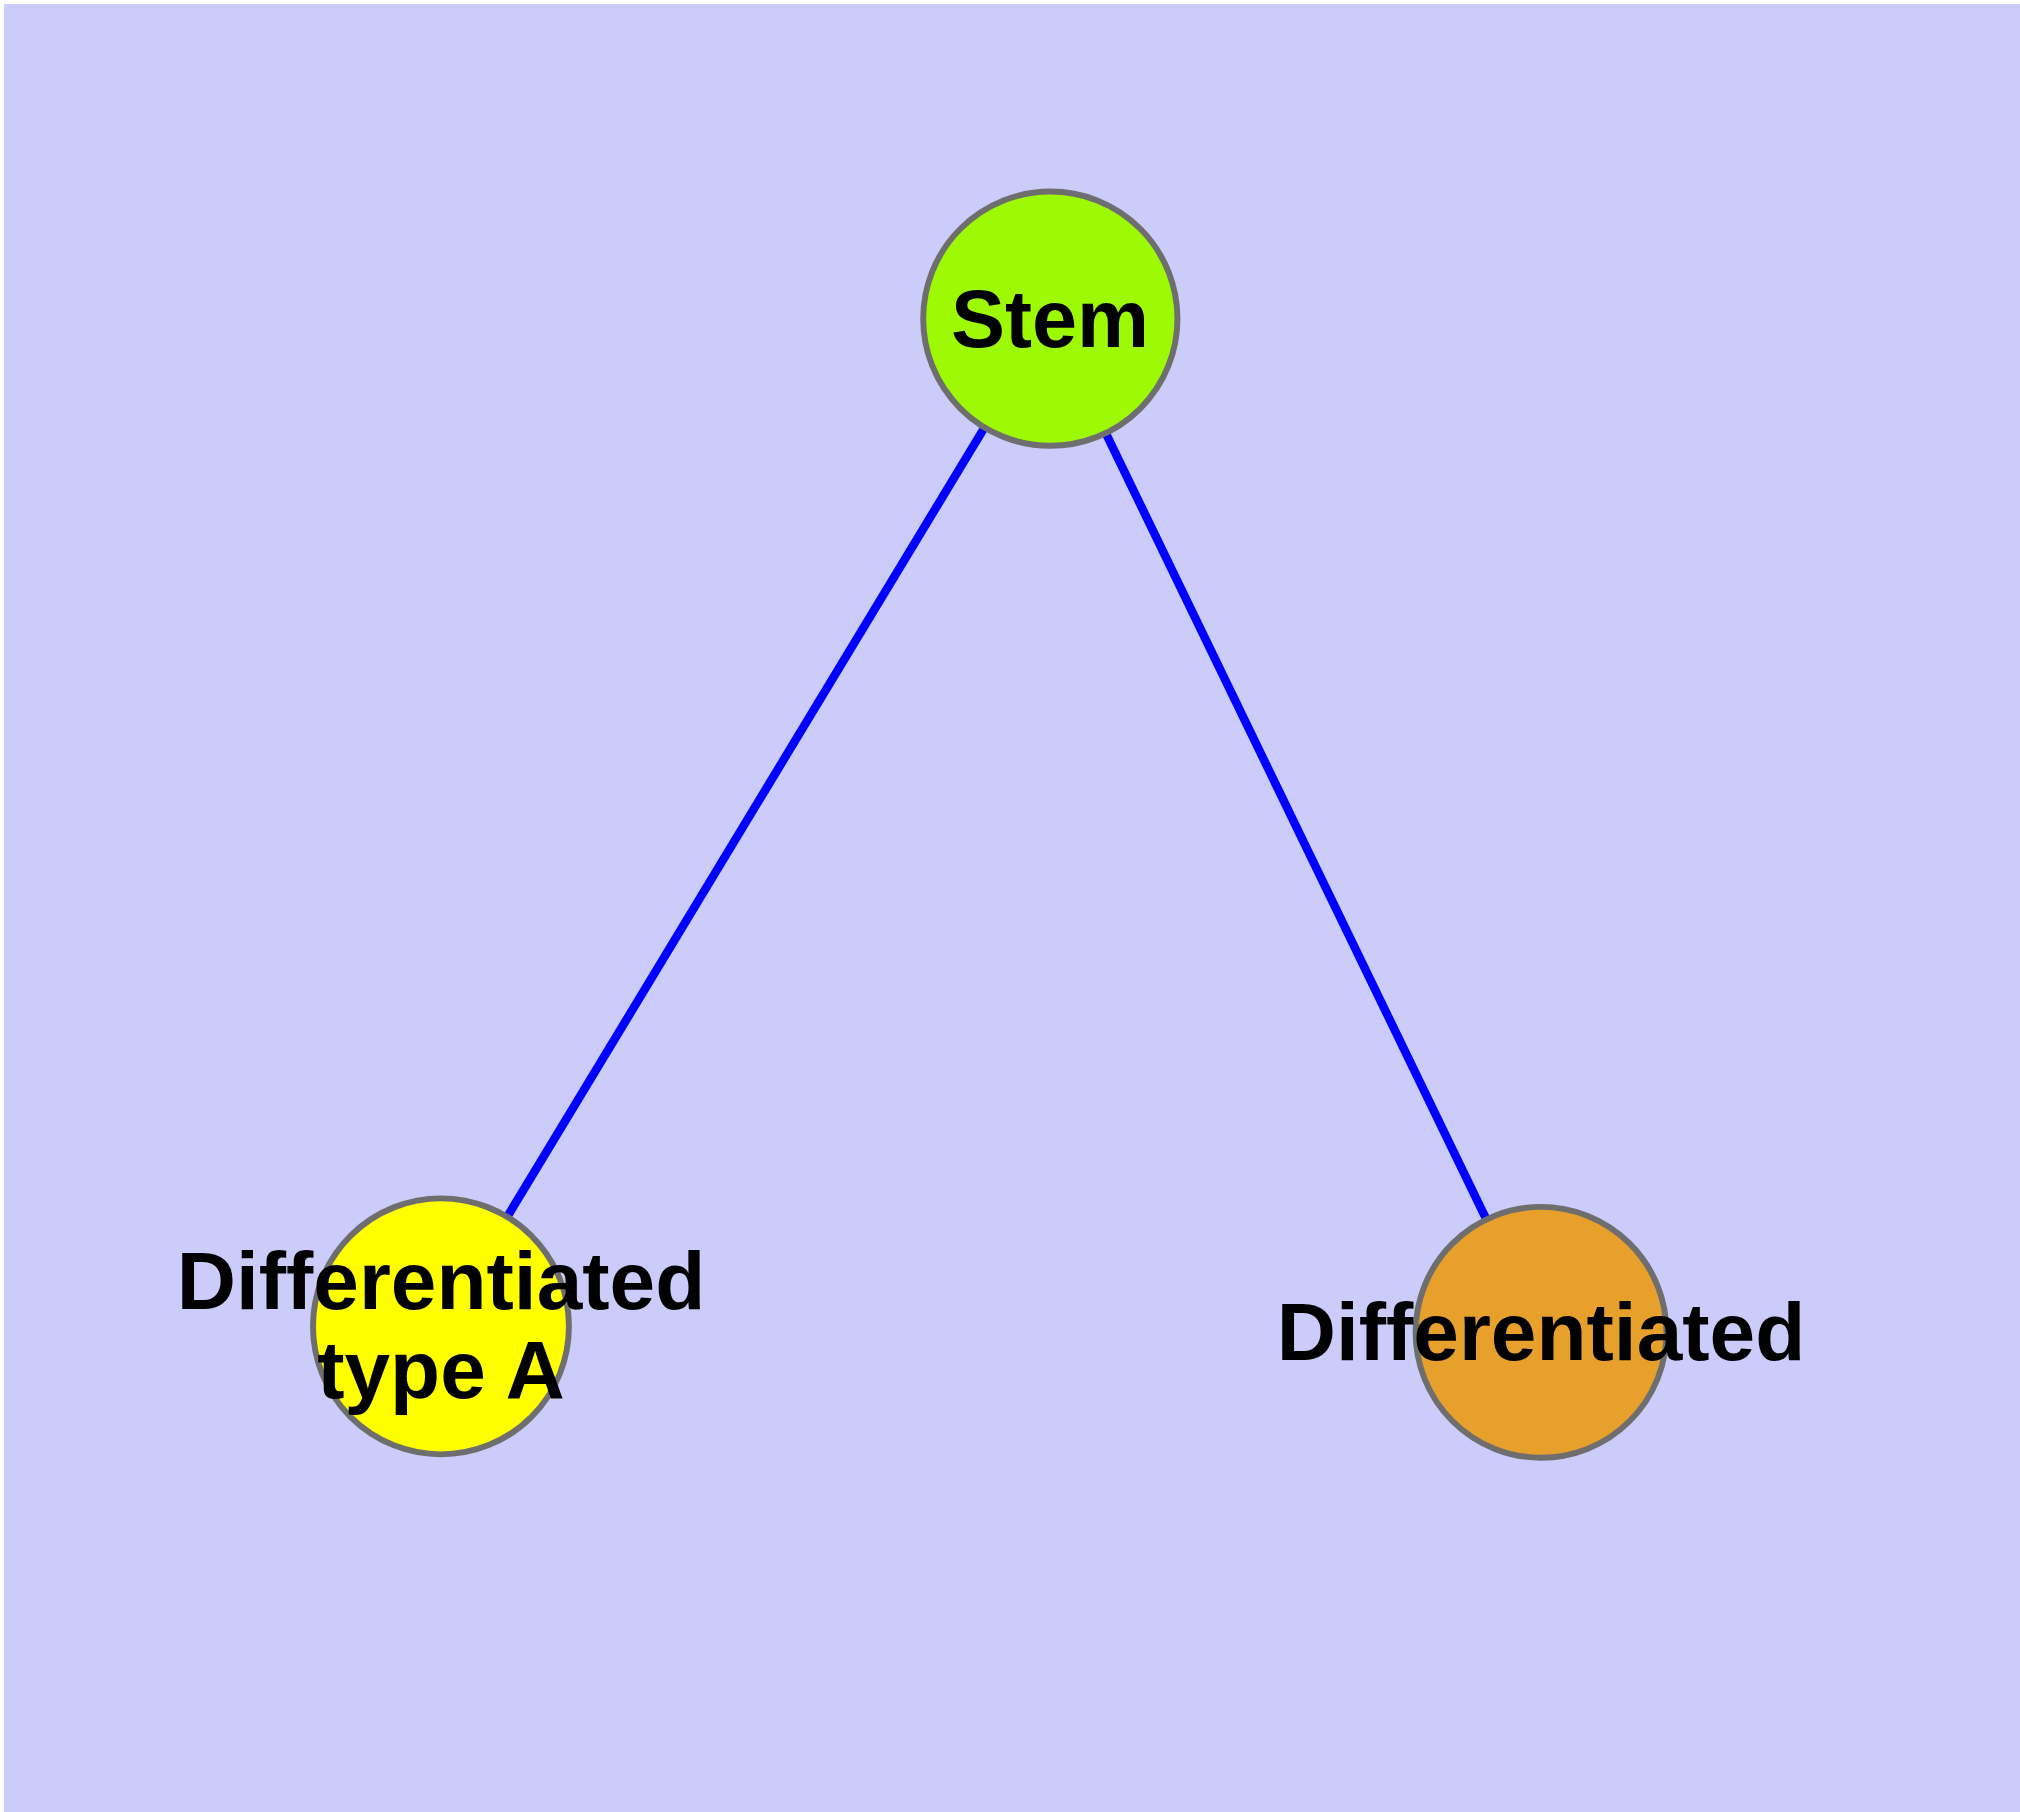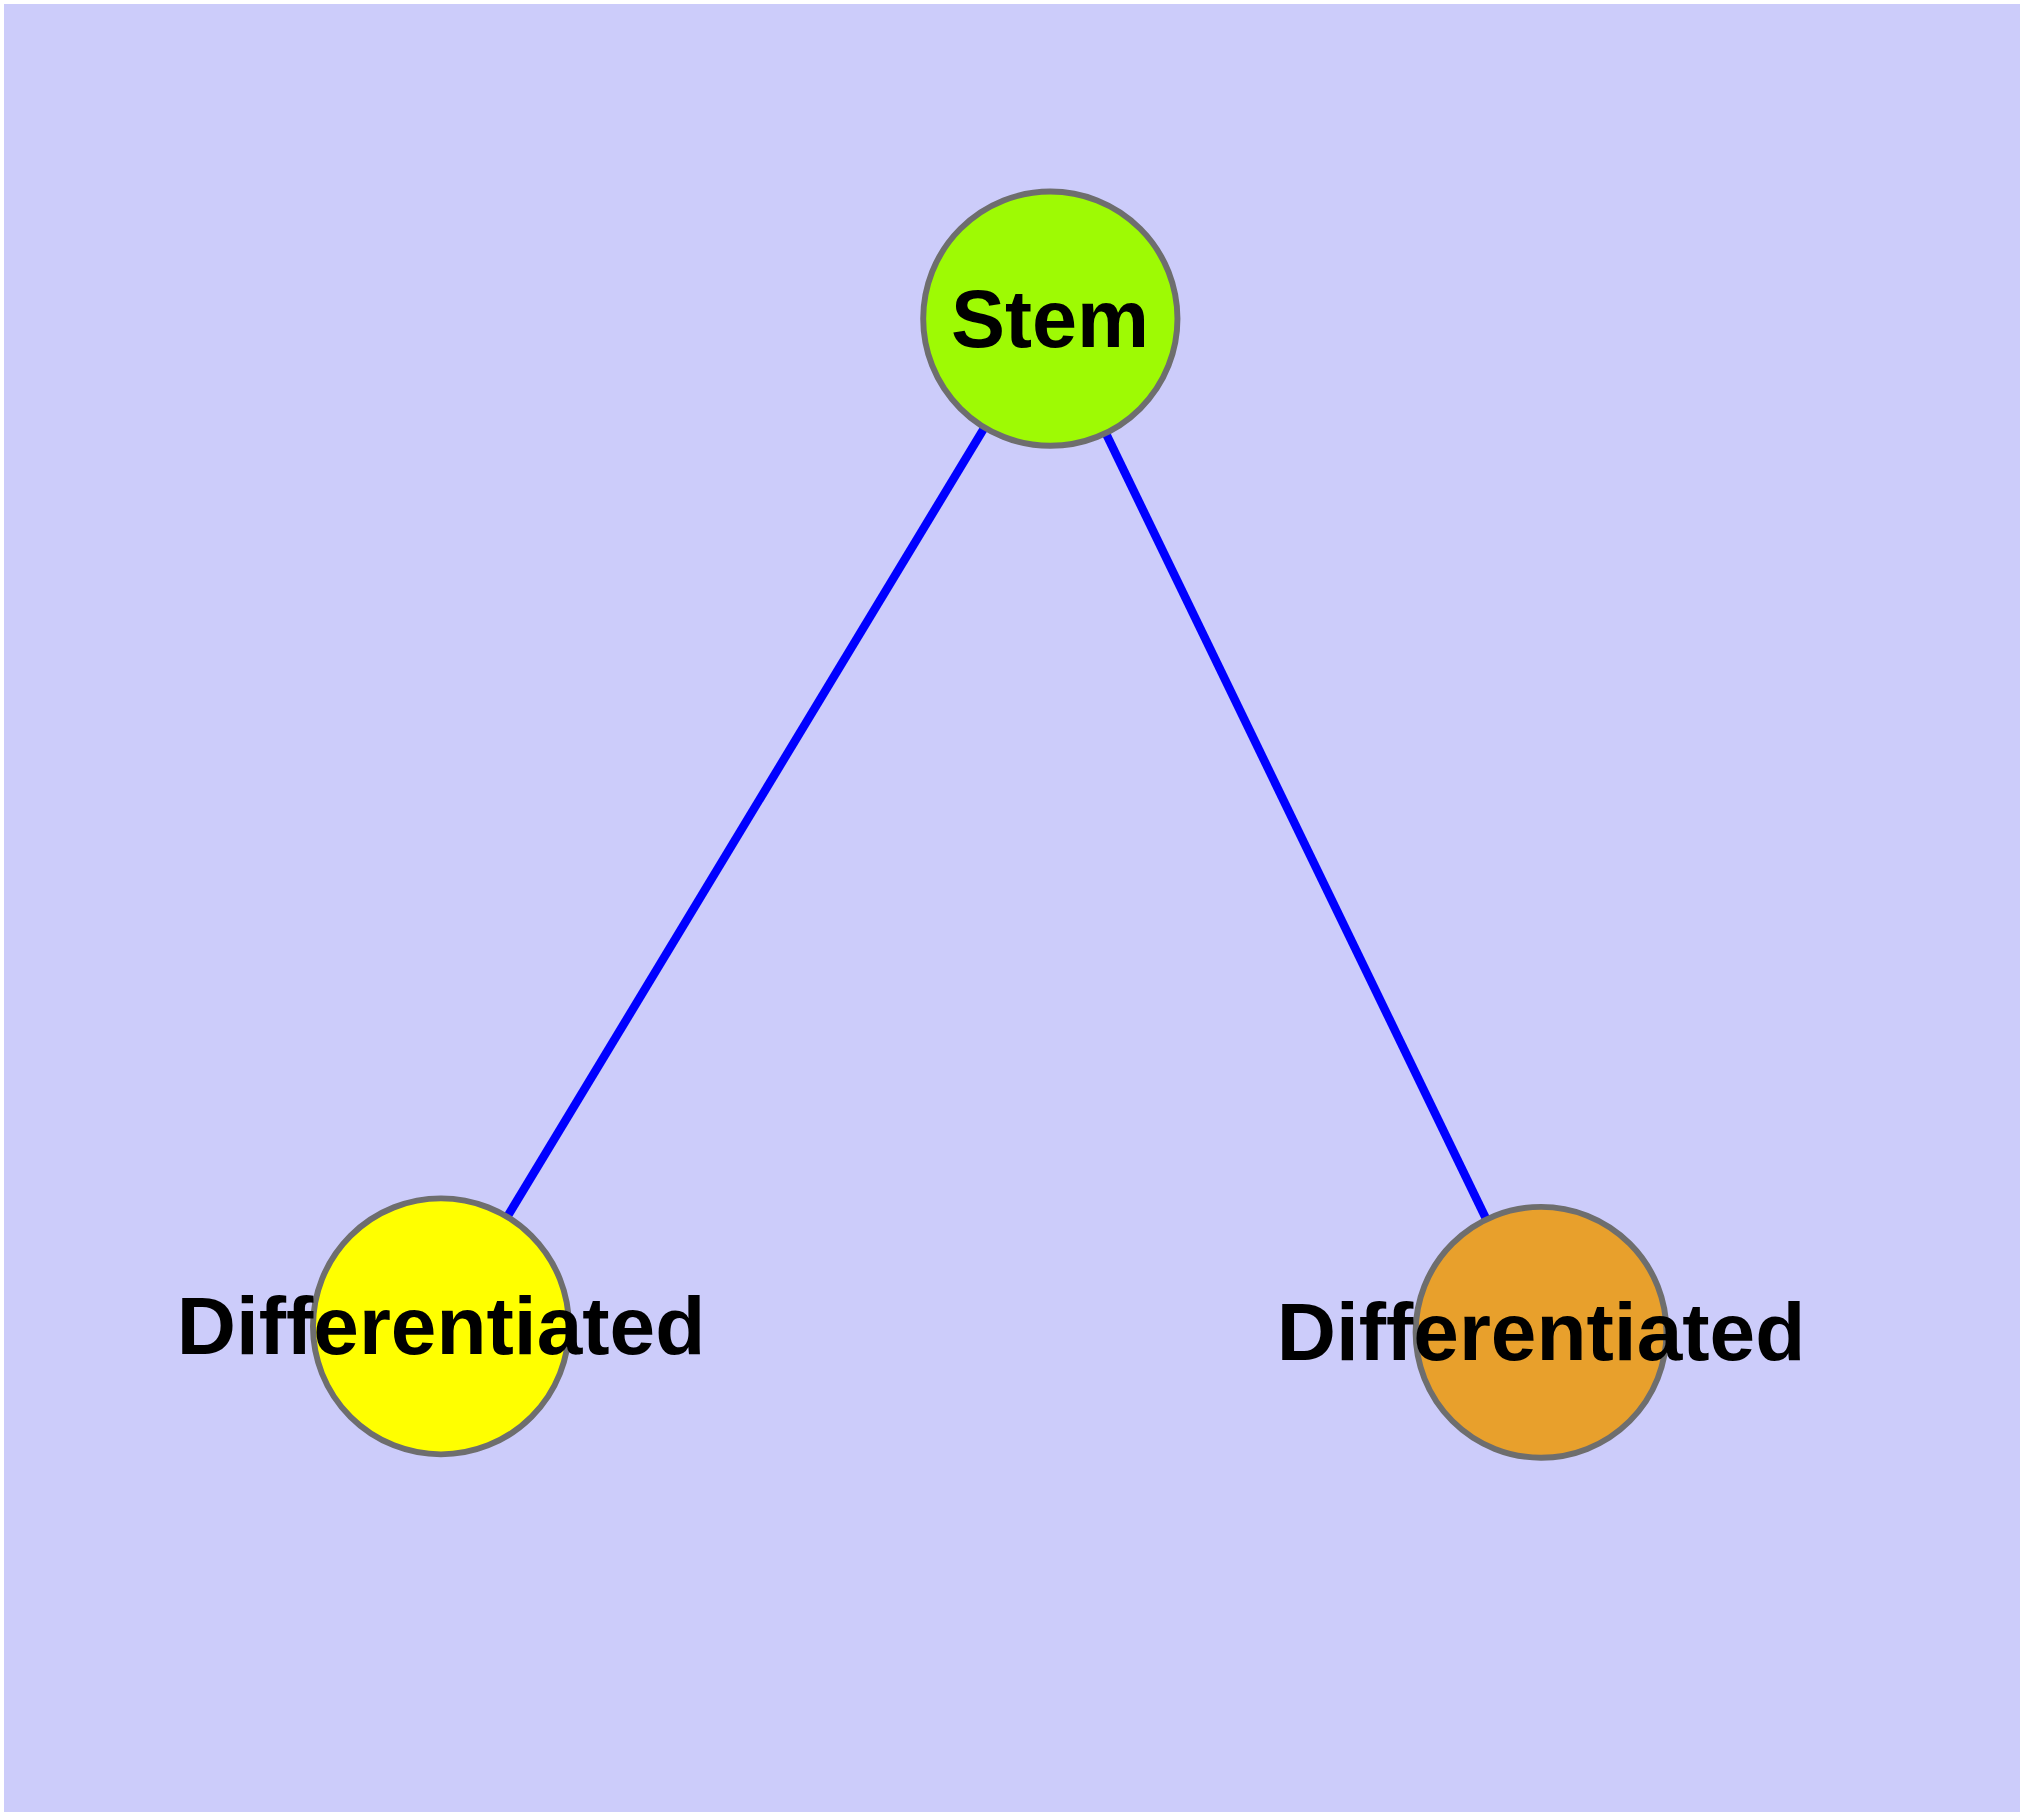--- a/index.html
+++ b/index.html
@@ -78,20 +78,21 @@
       <circle cx="1239" cy="376" r="150" fill="#9efa04" stroke="#6e6e6e" stroke-width="7"></circle>
     </g>
   </svg>
 
   <div class="node-label" id="label-stem">
     <div>Stem</div>
   </div>
 
   <div class="node-label" id="label-diff-a">
     <div>Differentiated</div>
+    <div>type A</div>
   </div>
 
   <div class="node-label" id="label-diff-b">
     <div>Differentiated</div>
   </div>
 
 </div>
 
 
 </body></html>

